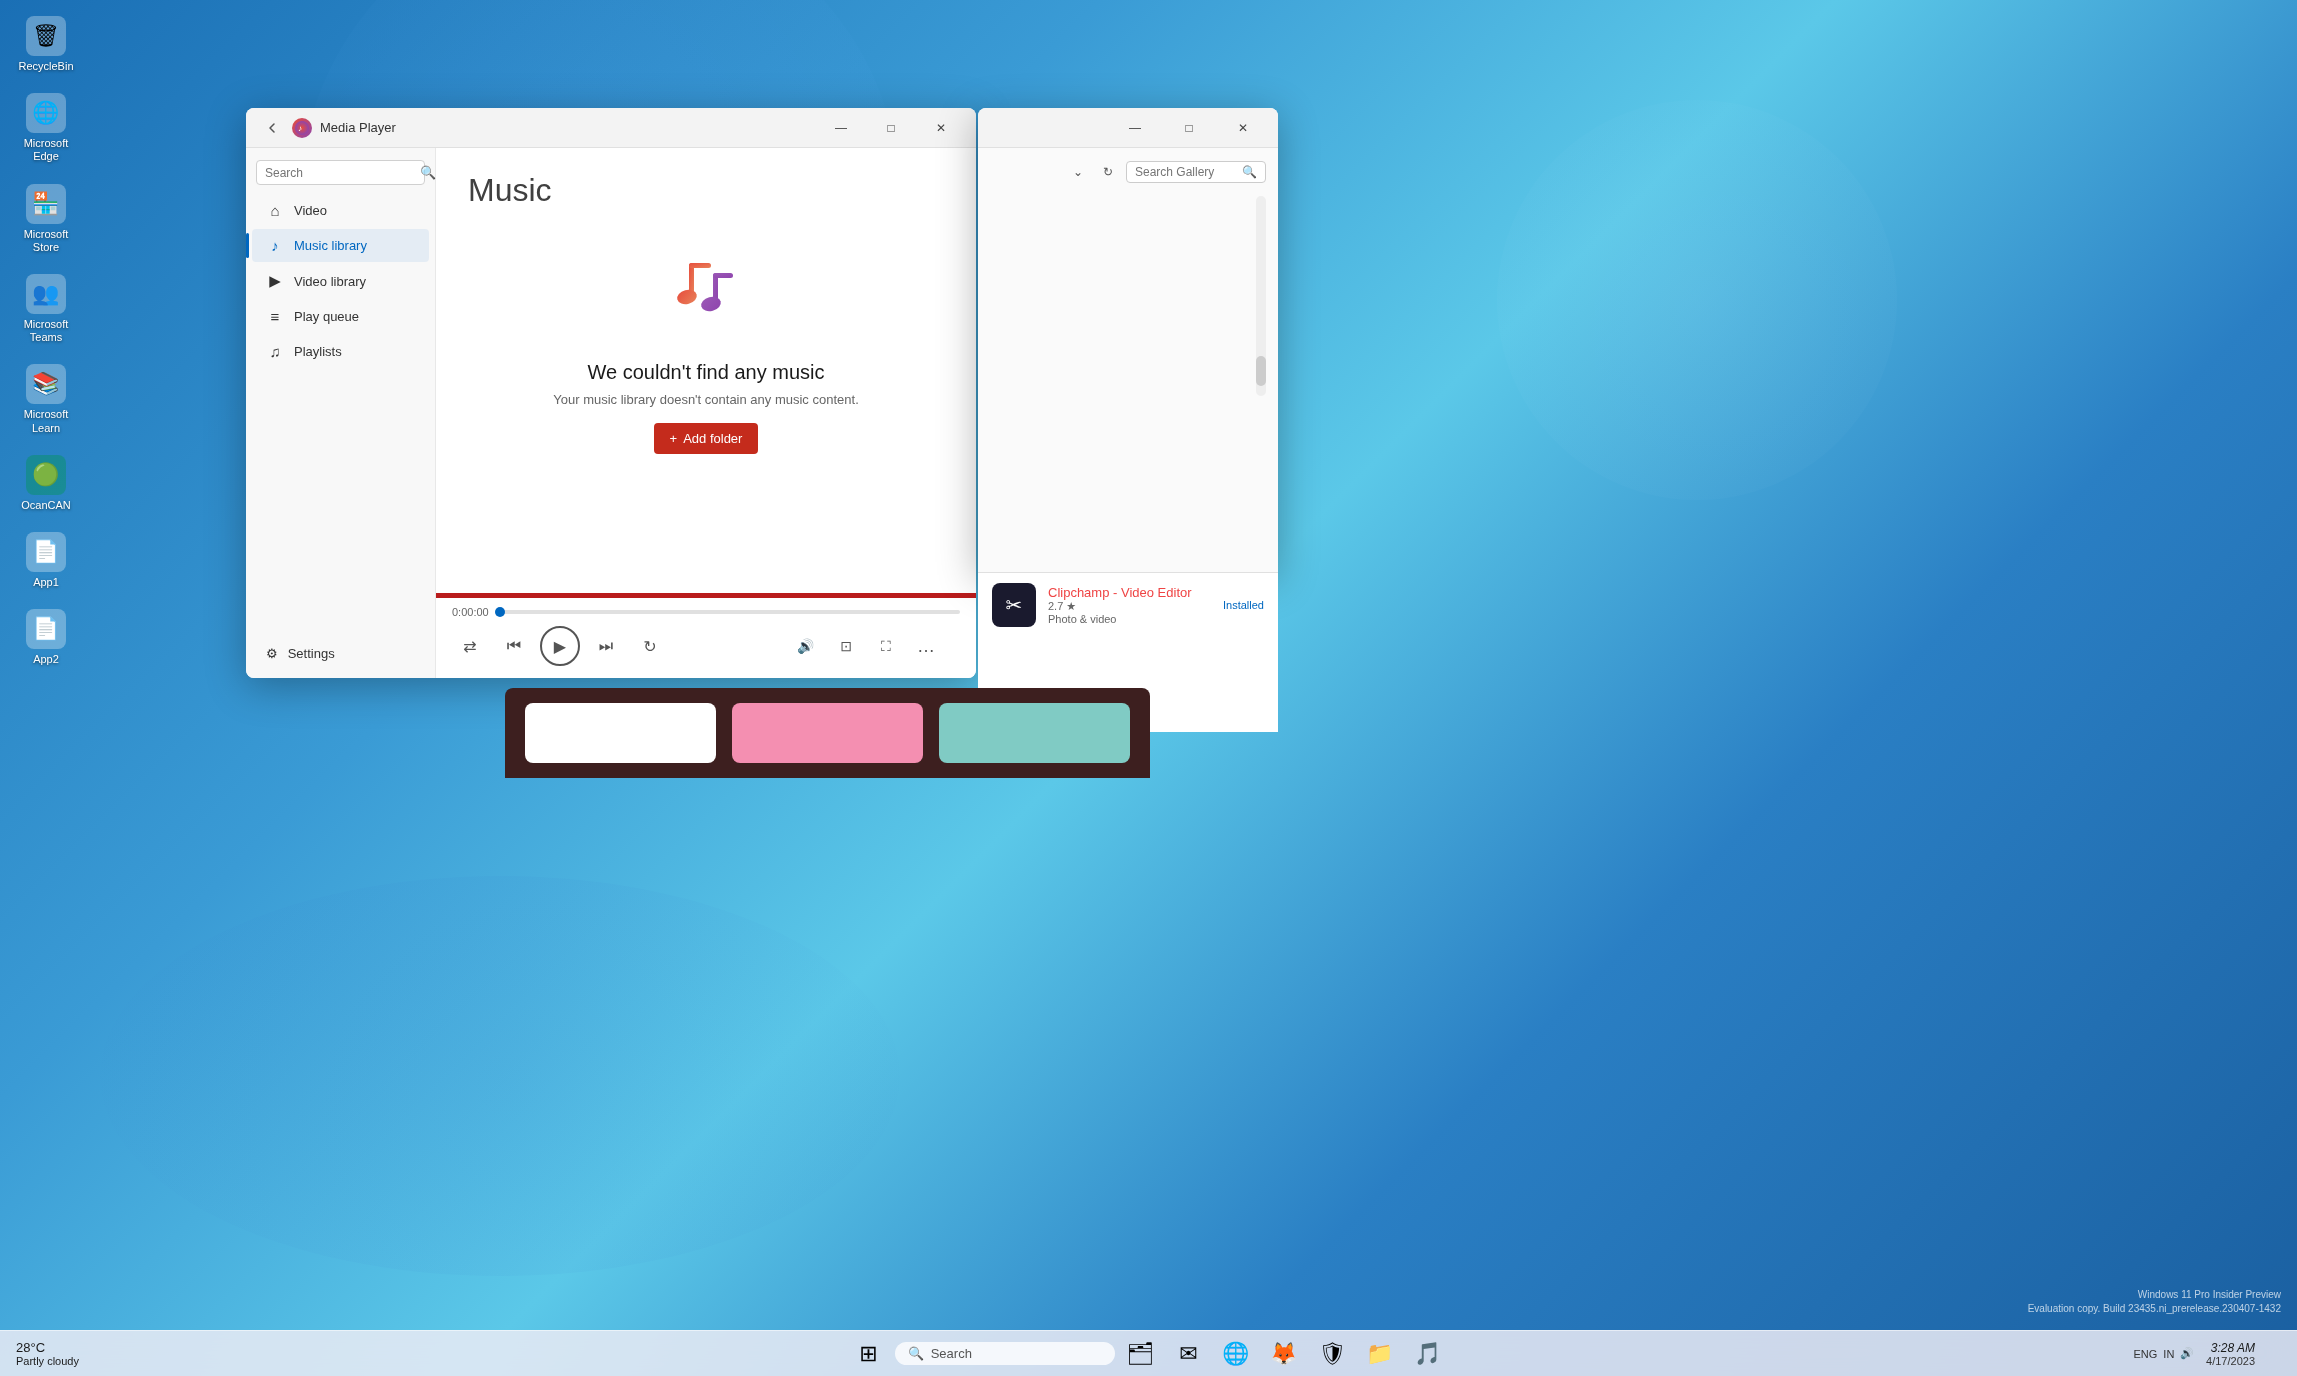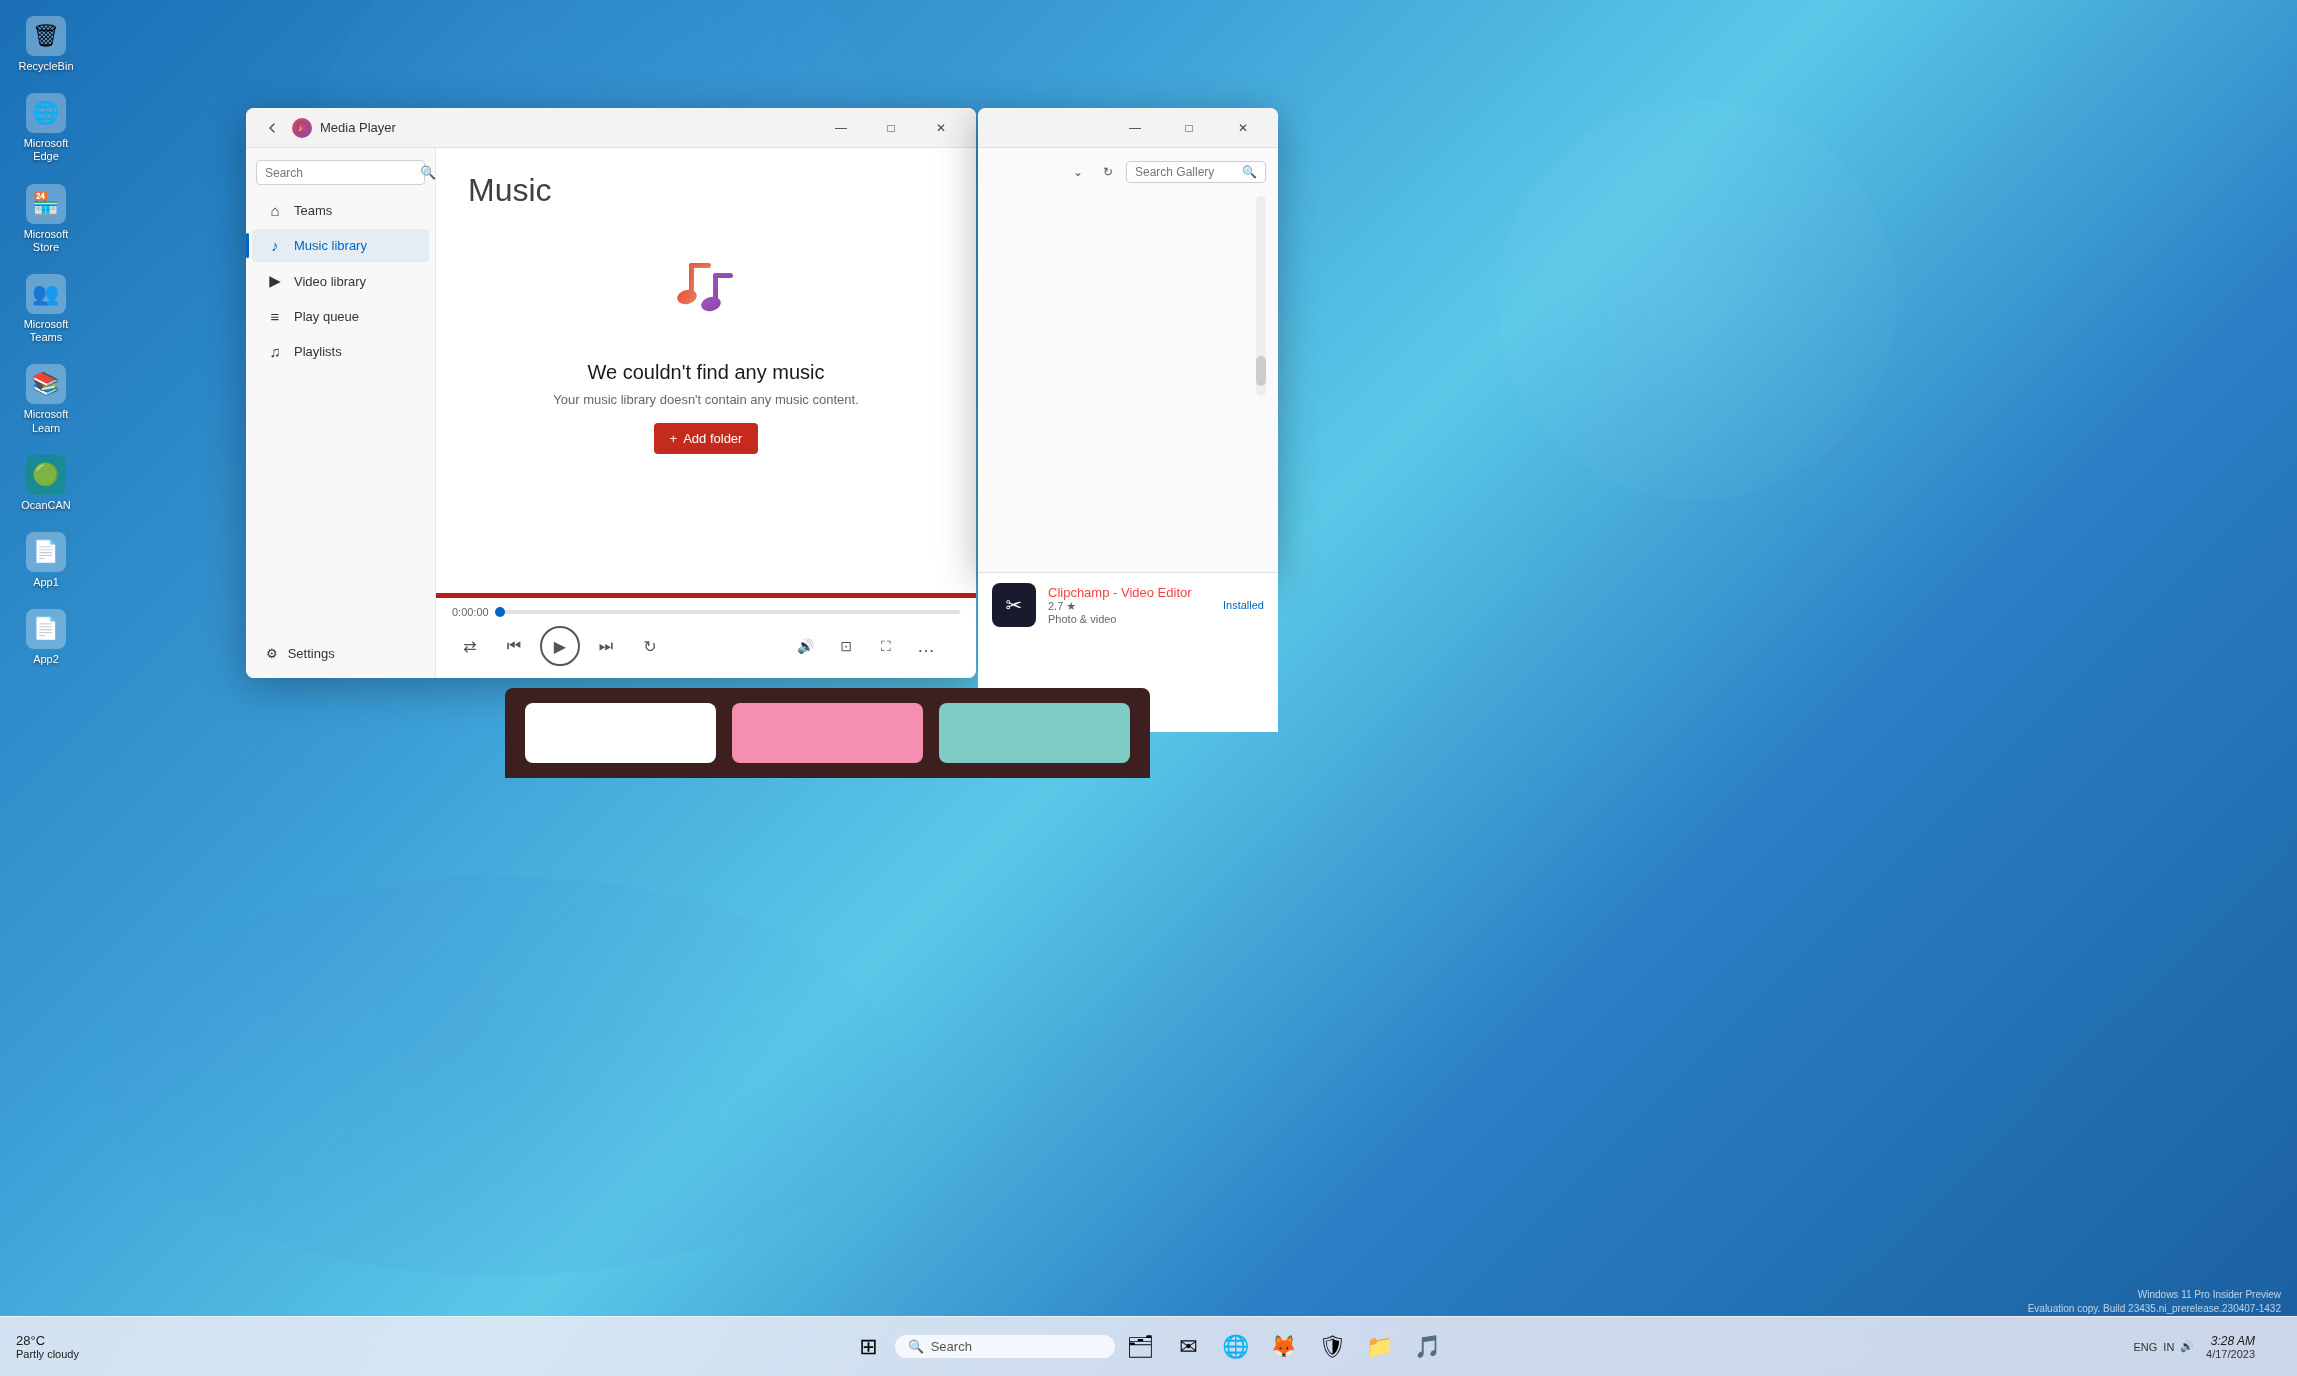--- a/index.html
+++ b/index.html
@@ -349,21 +349,21 @@
       display: flex;
       align-items: center;
     }
 
     
     .taskbar {
       position: absolute;
       bottom: 0;
       left: 0;
       right: 0;
-      height: 60px;
+      height: 46px;
       background: rgba(235,235,245,0.85);
       backdrop-filter: blur(20px);
       display: flex;
       align-items: center;
       justify-content: center;
       border-top: 1px solid rgba(255,255,255,0.5);
     }
     .taskbar-center {
       display: flex;
       align-items: center;
@@ -662,21 +662,21 @@
 
     <div class="sidebar">
 
       <div class="search-box">
         <input type="text" placeholder="Search" style="">
         <span class="search-icon">🔍</span>
       </div>
 
       <div class="nav-item">
         <span class="nav-icon">⌂</span>
-        <span>Teams</span>
+        <span>Video</span>
       </div>
       <div class="nav-item active">
         <span class="nav-icon">♪</span>
         <span>Music library</span>
       </div>
       <div class="nav-item">
         <span class="nav-icon">▶</span>
         <span>Video library</span>
       </div>
       <div class="nav-item">

